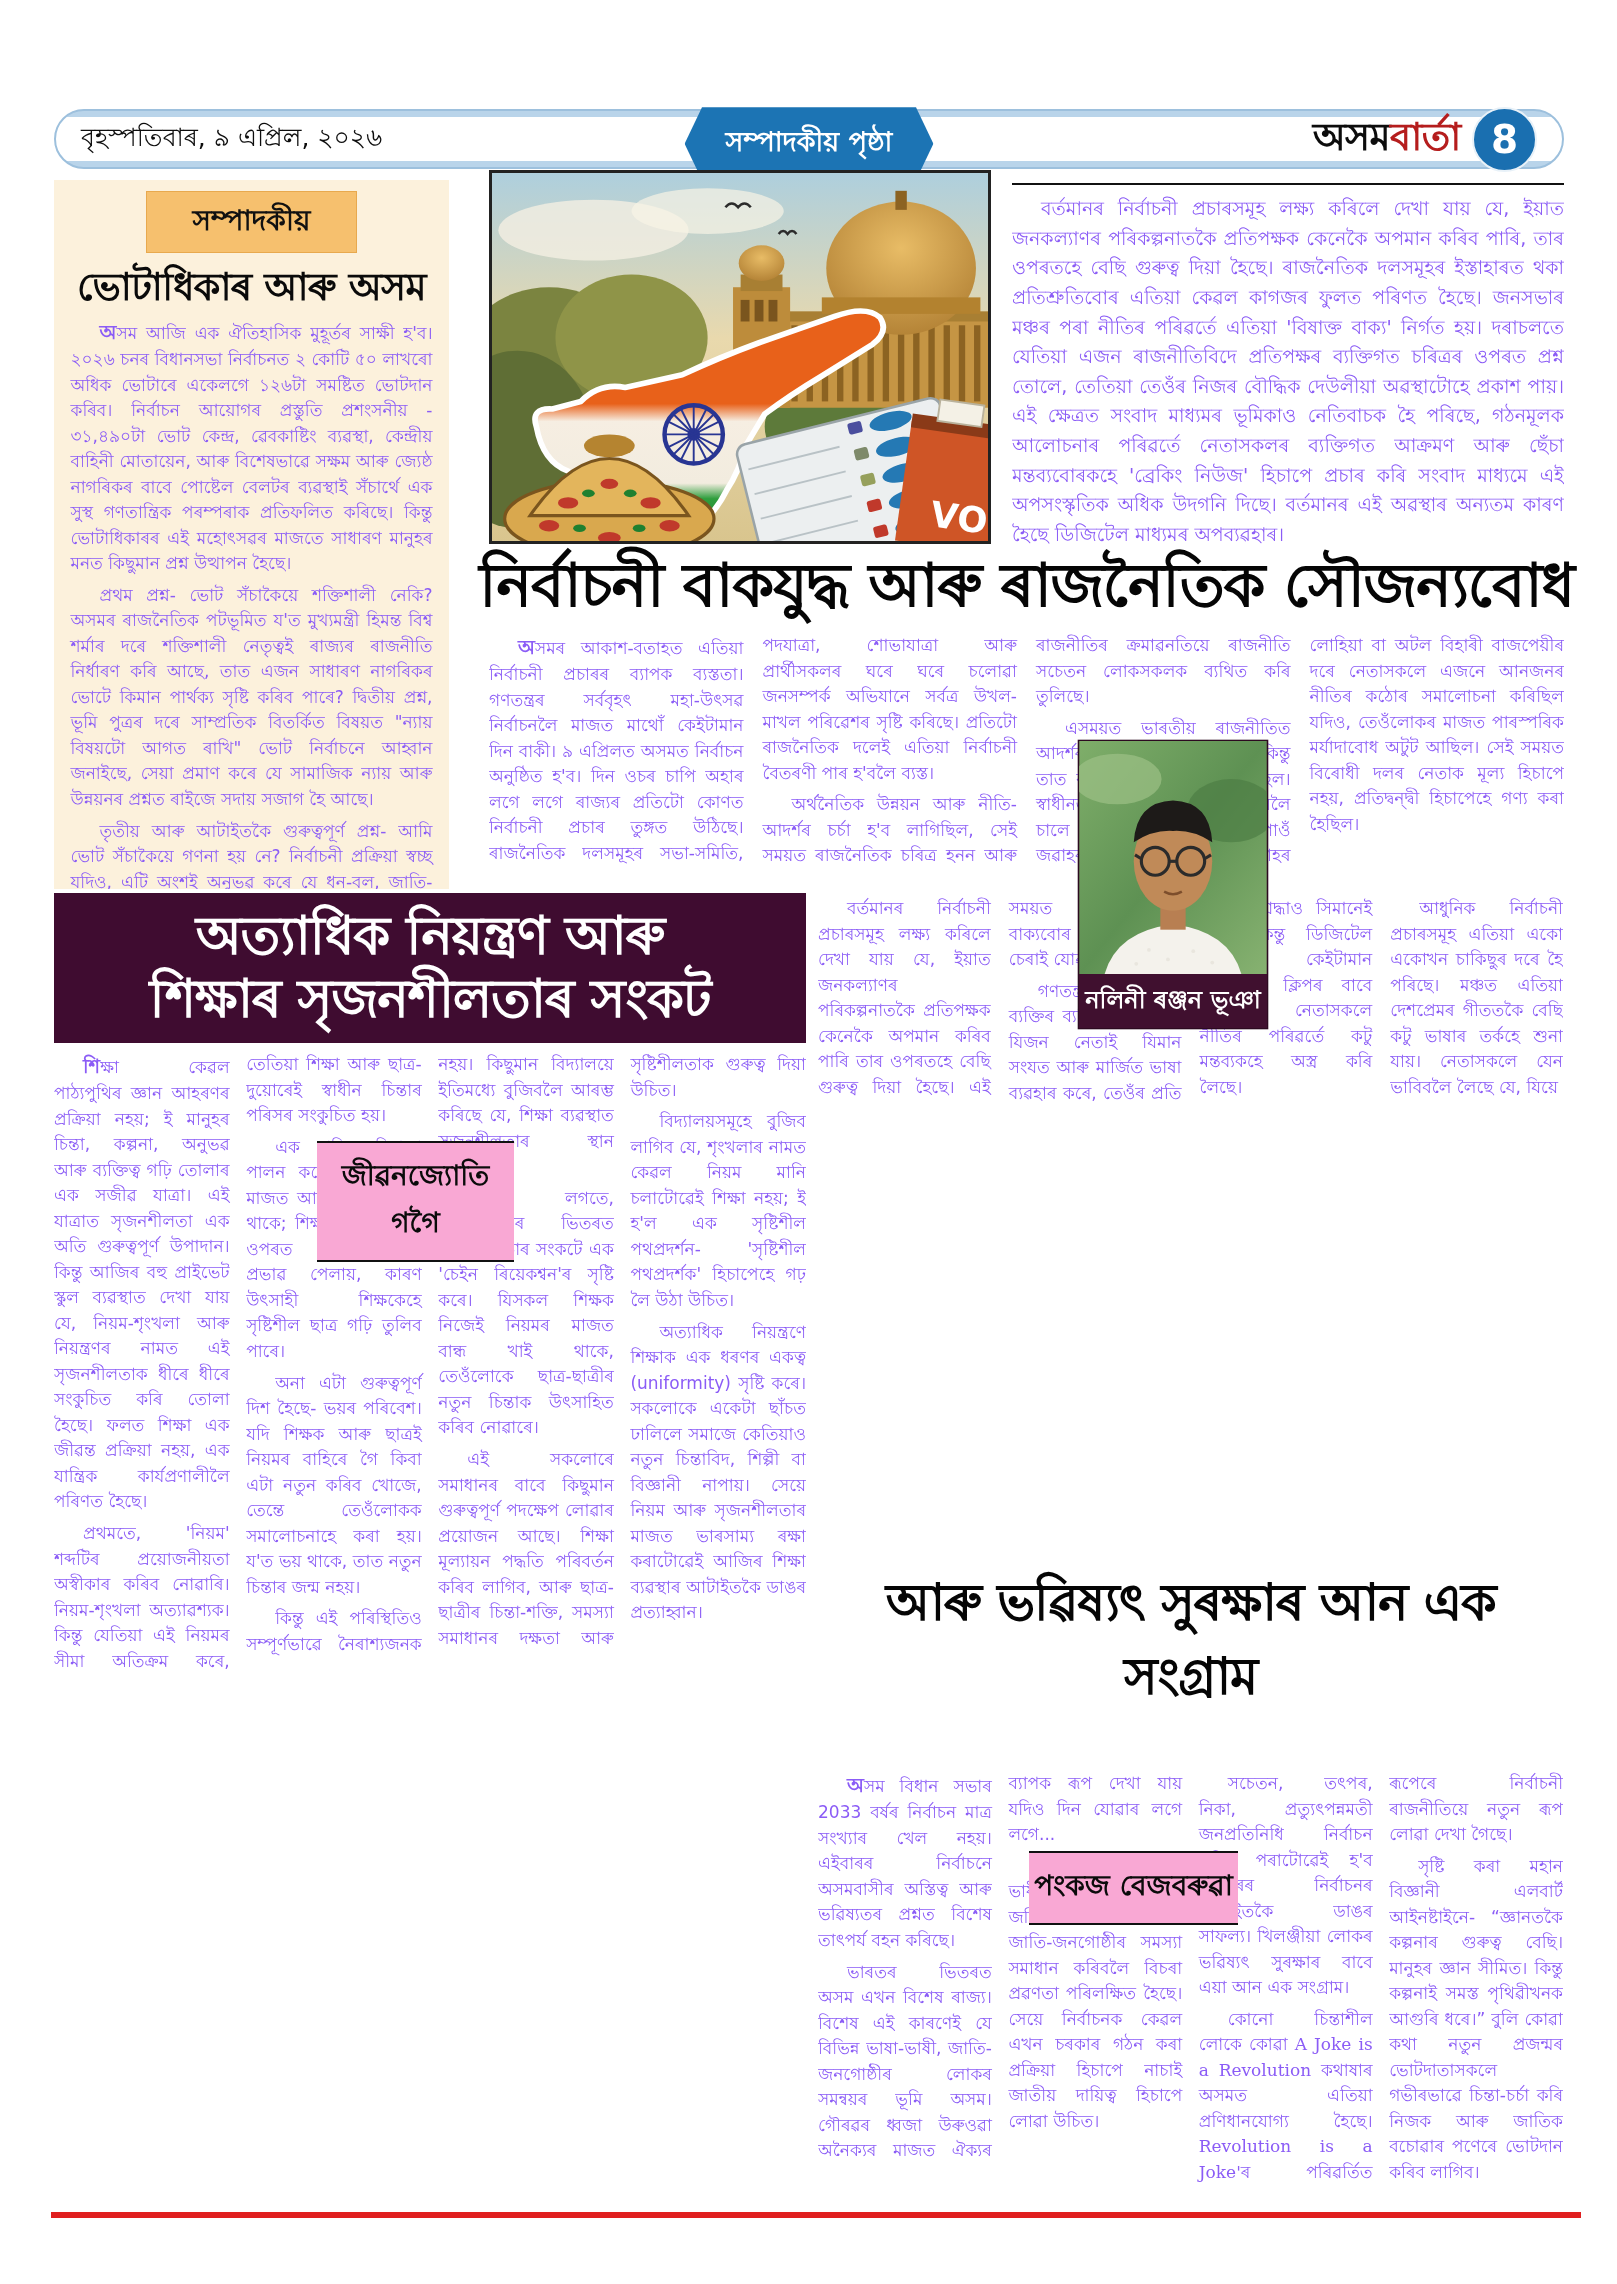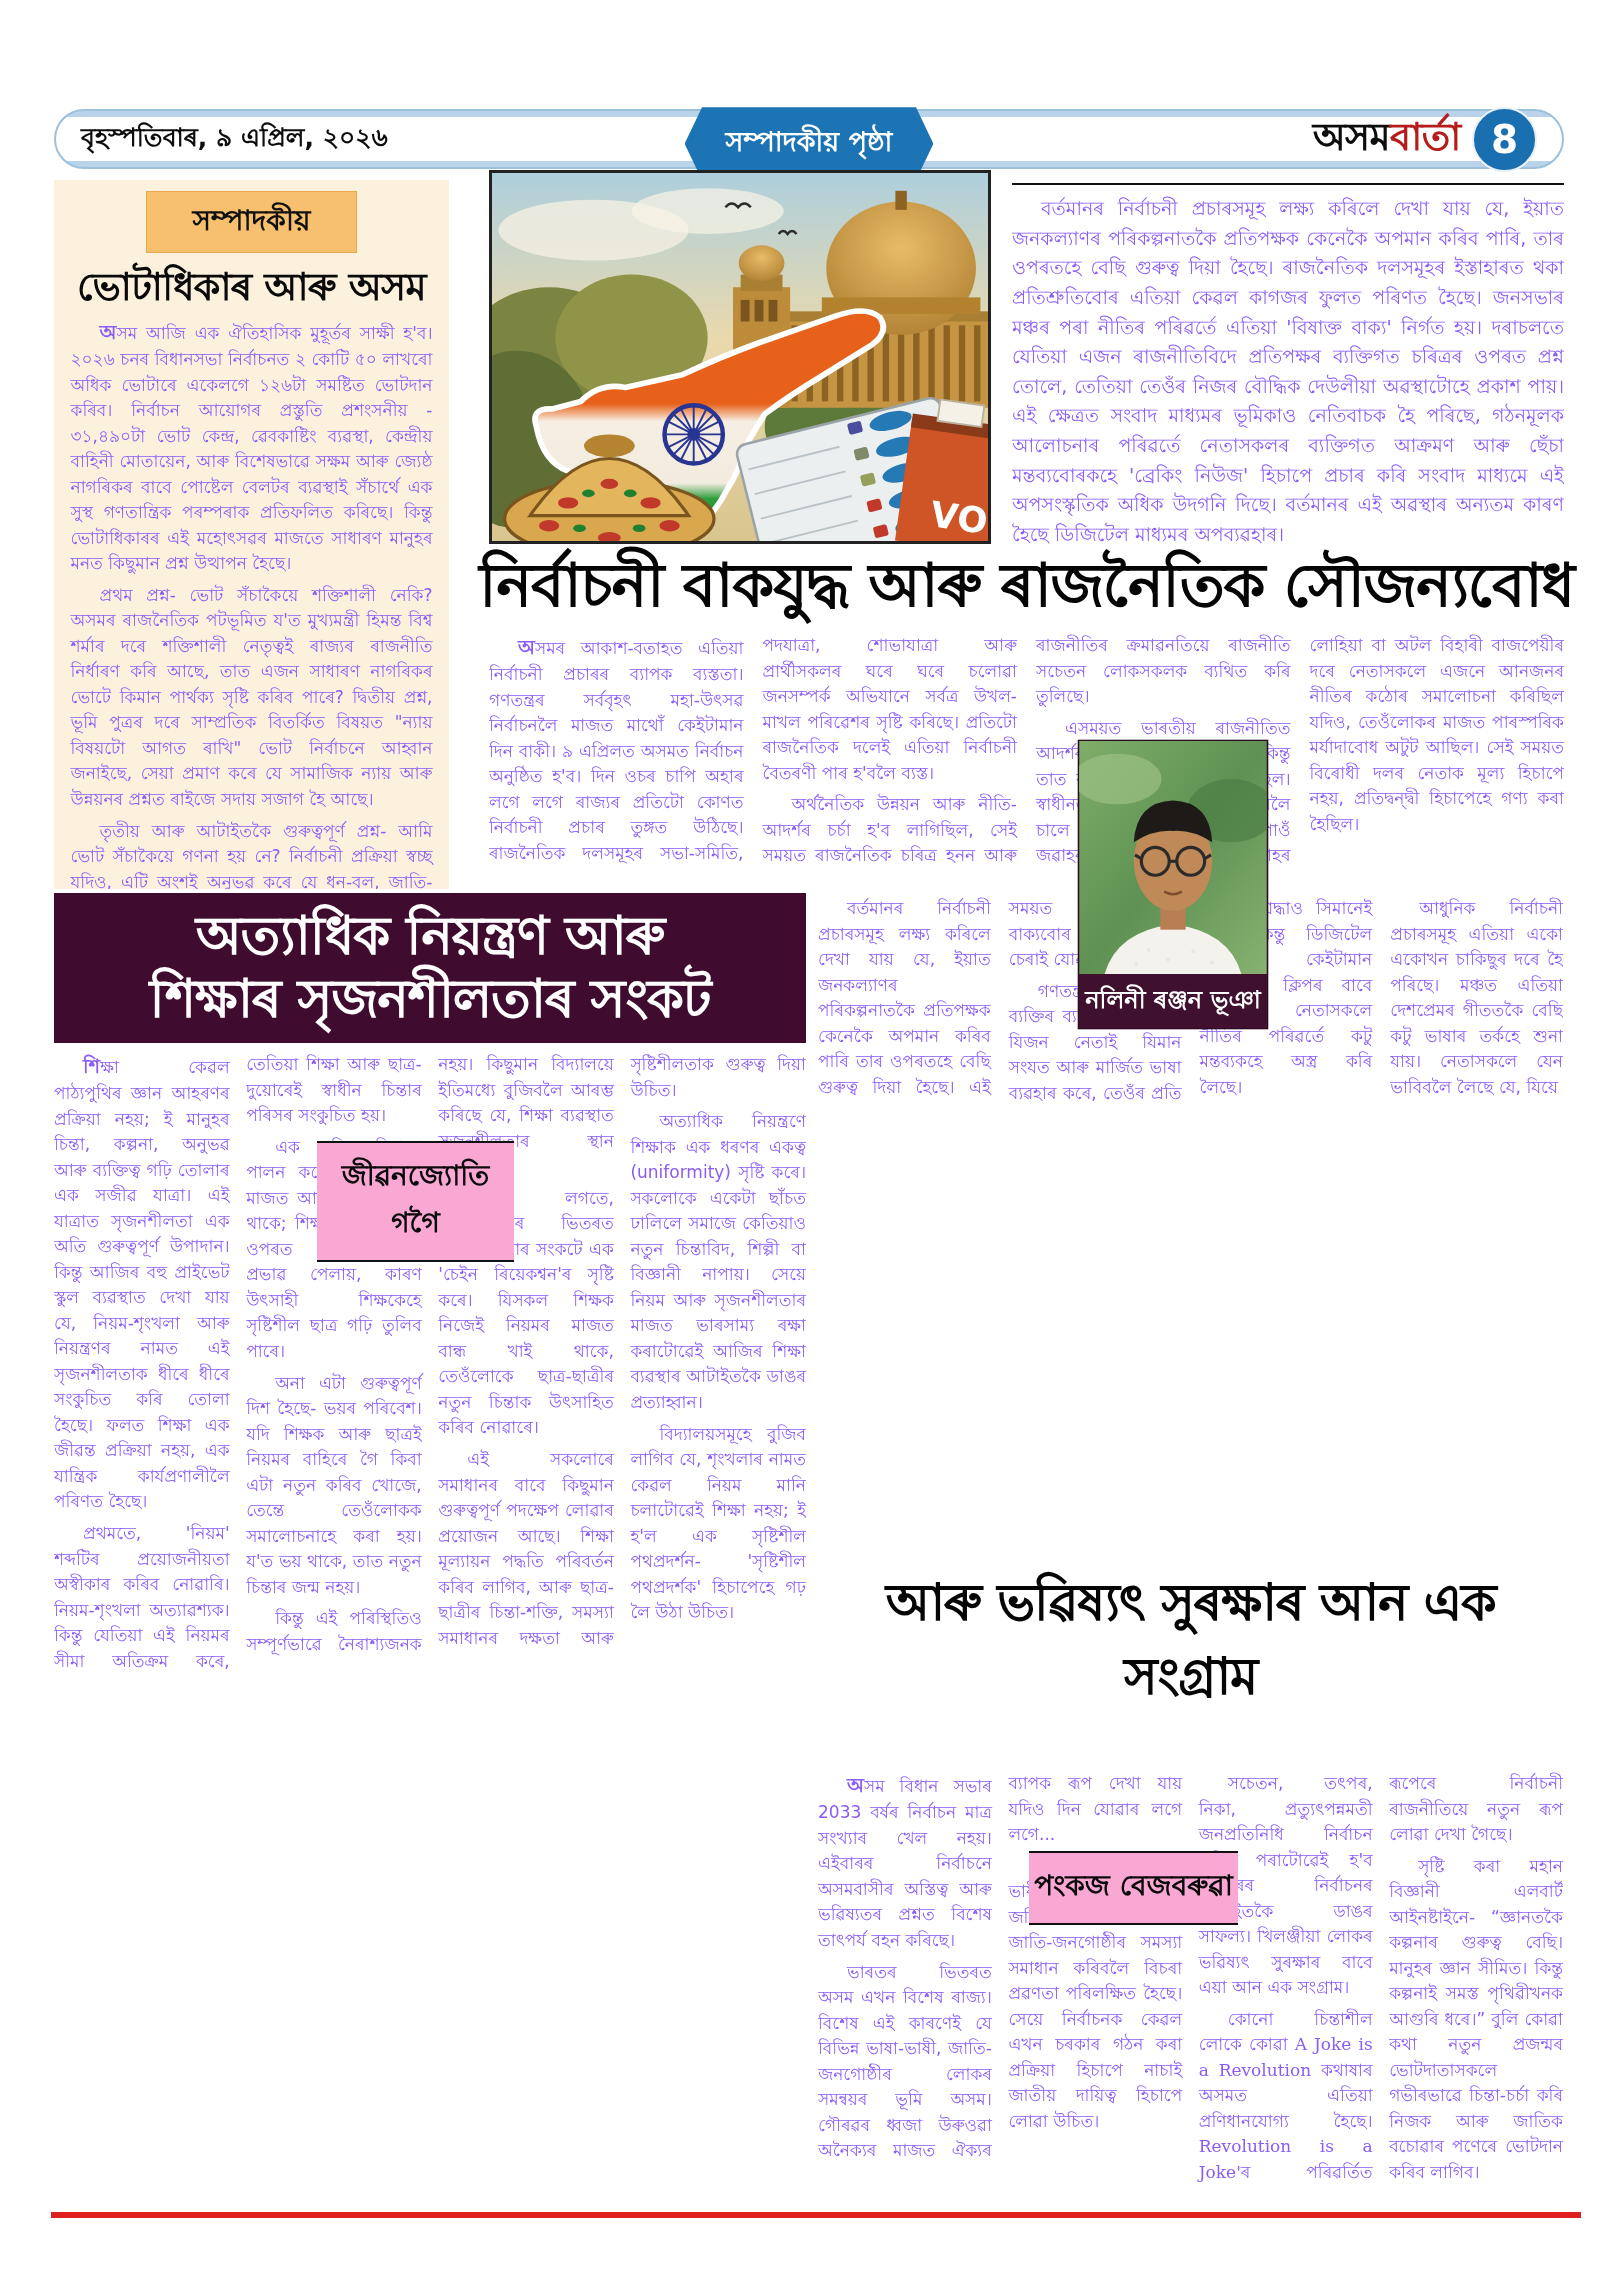--- a/index.html
+++ b/index.html
@@ -10,21 +10,21 @@
   }
   .abs{position:absolute;}
   
   .header-bar{
     left:54px;top:109px;width:1510px;height:60px;
     background:linear-gradient(#b9d4ea 0 6.3px,#ffffff 6.3px calc(100% - 6.3px),#b9d4ea calc(100% - 6.3px));
     border:2.5px solid #9dc0dd;border-radius:32px;
     display:flex;align-items:center;justify-content:space-between;
     padding:0 25px;box-sizing:border-box;
   }
-  .date-text{font-size:25px;font-weight:700;color:#0d0d0d;white-space:nowrap;}
+  .date-text{font-size:25px;font-weight:400;color:#0d0d0d;white-space:nowrap;}
   .section-badge{
     position:absolute;left:50%;top:-3.8px;transform:translateX(-50%);
     background:#1c74b4;color:#ffffff;font-weight:800;font-size:27px;
     padding:14px 41px;white-space:nowrap;
     clip-path:polygon(7% 0,93% 0,100% 50%,93% 100%,7% 100%,0 50%);
   }
   .badge-wing{position:absolute;top:2.5px;width:44px;height:51px;background:#cfe0ef;}
   .wing-l{left:-61px;clip-path:polygon(0 0,100% 0,100% 100%,40% 100%);}
   .wing-r{right:-61px;clip-path:polygon(0 0,100% 0,60% 100%,0 100%);}
   .masthead{display:flex;align-items:center;gap:11.4px;}
@@ -341,22 +341,22 @@
 </div>
 
 <div class="abs edu-cols body-text">
   <p class="lead">শিক্ষা কেৱল পাঠ্যপুথিৰ জ্ঞান আহৰণৰ প্ৰক্ৰিয়া নহয়; ই মানুহৰ চিন্তা, কল্পনা, অনুভৱ আৰু ব্যক্তিত্ব গঢ়ি তোলাৰ এক সজীৱ যাত্ৰা। এই যাত্ৰাত সৃজনশীলতা এক অতি গুৰুত্বপূৰ্ণ উপাদান। কিন্তু আজিৰ বহু প্ৰাইভেট স্কুল ব্যৱস্থাত দেখা যায় যে, নিয়ম-শৃংখলা আৰু নিয়ন্ত্ৰণৰ নামত এই সৃজনশীলতাক ধীৰে ধীৰে সংকুচিত কৰি তোলা হৈছে। ফলত শিক্ষা এক জীৱন্ত প্ৰক্ৰিয়া নহয়, এক যান্ত্ৰিক কাৰ্যপ্ৰণালীলৈ পৰিণত হৈছে।</p>
   <p>প্ৰথমতে, 'নিয়ম' শব্দটিৰ প্ৰয়োজনীয়তা অস্বীকাৰ কৰিব নোৱাৰি। নিয়ম-শৃংখলা অত্যাৱশ্যক। কিন্তু যেতিয়া এই নিয়মৰ সীমা অতিক্ৰম কৰে, তেতিয়া শিক্ষা আৰু ছাত্ৰ- দুয়োৰেই স্বাধীন চিন্তাৰ পৰিসৰ সংকুচিত হয়।</p>
   <p>এক দায়িত্ব হিচাপে পালন কৰে যদিও, তাৰ মাজত আনন্দ তথা স্ফূৰ্তি থাকে; শিক্ষাই ছাত্ৰ-ছাত্ৰীৰ ওপৰত প্ৰত্যক্ষভাৱে প্ৰভাৱ পেলায়, কাৰণ উৎসাহী শিক্ষকেহে সৃষ্টিশীল ছাত্ৰ গঢ়ি তুলিব পাৰে।</p>
   <p>অনা এটা গুৰুত্বপূৰ্ণ দিশ হৈছে- ভয়ৰ পৰিবেশ। যদি শিক্ষক আৰু ছাত্ৰই নিয়মৰ বাহিৰে গৈ কিবা এটা নতুন কৰিব খোজে, তেন্তে তেওঁলোকক সমালোচনাহে কৰা হয়। য'ত ভয় থাকে, তাত নতুন চিন্তাৰ জন্ম নহয়।</p>
   <p>কিন্তু এই পৰিস্থিতিও সম্পূৰ্ণভাৱে নৈৰাশ্যজনক নহয়। কিছুমান বিদ্যালয়ে ইতিমধ্যে বুজিবলৈ আৰম্ভ কৰিছে যে, শিক্ষা ব্যৱস্থাত সৃজনশীলতাৰ স্থান অপৰিহাৰ্য।</p>
   <p>ইয়াৰ লগতে, শিক্ষকসকলৰ ভিতৰত সৃজনশীলতাৰ সংকটে এক 'চেইন ৰিয়েকশ্বন'ৰ সৃষ্টি কৰে। যিসকল শিক্ষক নিজেই নিয়মৰ মাজত বান্ধ খাই থাকে, তেওঁলোকে ছাত্ৰ-ছাত্ৰীৰ নতুন চিন্তাক উৎসাহিত কৰিব নোৱাৰে।</p>
   <p>এই সকলোৰে সমাধানৰ বাবে কিছুমান গুৰুত্বপূৰ্ণ পদক্ষেপ লোৱাৰ প্ৰয়োজন আছে। শিক্ষা মূল্যায়ন পদ্ধতি পৰিবৰ্তন কৰিব লাগিব, আৰু ছাত্ৰ-ছাত্ৰীৰ চিন্তা-শক্তি, সমস্যা সমাধানৰ দক্ষতা আৰু সৃষ্টিশীলতাক গুৰুত্ব দিয়া উচিত।</p>
+  <p>বিদ্যালয়সমূহে বুজিব লাগিব যে, শৃংখলাৰ নামত কেৱল নিয়ম মানি চলাটোৱেই শিক্ষা নহয়; ই হ'ল এক সৃষ্টিশীল পথপ্ৰদৰ্শন- 'সৃষ্টিশীল পথপ্ৰদৰ্শক' হিচাপেহে গঢ় লৈ উঠা উচিত।</p>
   <p>অত্যাধিক নিয়ন্ত্ৰণে শিক্ষাক এক ধৰণৰ একত্ব (uniformity) সৃষ্টি কৰে। সকলোকে একেটা ছাঁচত ঢালিলে সমাজে কেতিয়াও নতুন চিন্তাবিদ, শিল্পী বা বিজ্ঞানী নাপায়। সেয়ে নিয়ম আৰু সৃজনশীলতাৰ মাজত ভাৰসাম্য ৰক্ষা কৰাটোৱেই আজিৰ শিক্ষা ব্যৱস্থাৰ আটাইতকৈ ডাঙৰ প্ৰত্যাহ্বান।</p>
-  <p>বিদ্যালয়সমূহে বুজিব লাগিব যে, শৃংখলাৰ নামত কেৱল নিয়ম মানি চলাটোৱেই শিক্ষা নহয়; ই হ'ল এক সৃষ্টিশীল পথপ্ৰদৰ্শন- 'সৃষ্টিশীল পথপ্ৰদৰ্শক' হিচাপেহে গঢ় লৈ উঠা উচিত।</p>
 </div>
 
 <div class="abs byline-box edu-byline">জীৱনজ্যোতি গগৈ</div>
 
 <div class="abs elect-headline">
   <div>আৰু ভৱিষ্যৎ সুৰক্ষাৰ আন এক সংগ্ৰাম</div>
 </div>
 
 <div class="abs elect-cols body-text">
   <p class="lead">অসম বিধান সভাৰ 2033 বৰ্ষৰ নিৰ্বাচন মাত্ৰ সংখ্যাৰ খেল নহয়। এইবাৰৰ নিৰ্বাচনে অসমবাসীৰ অস্তিত্ব আৰু ভৱিষ্যতৰ প্ৰশ্নত বিশেষ তাৎপৰ্য বহন কৰিছে।</p>

